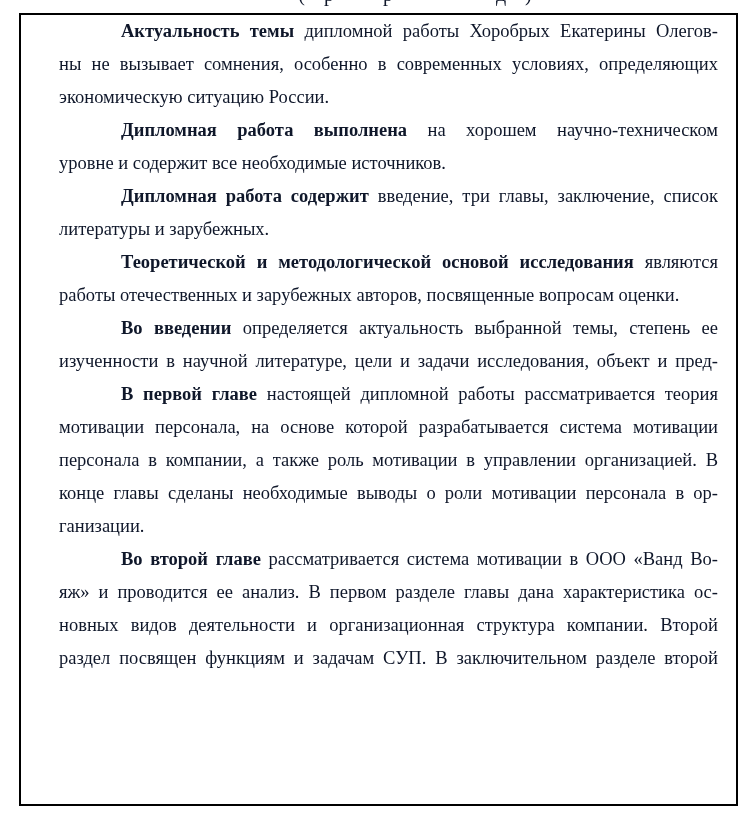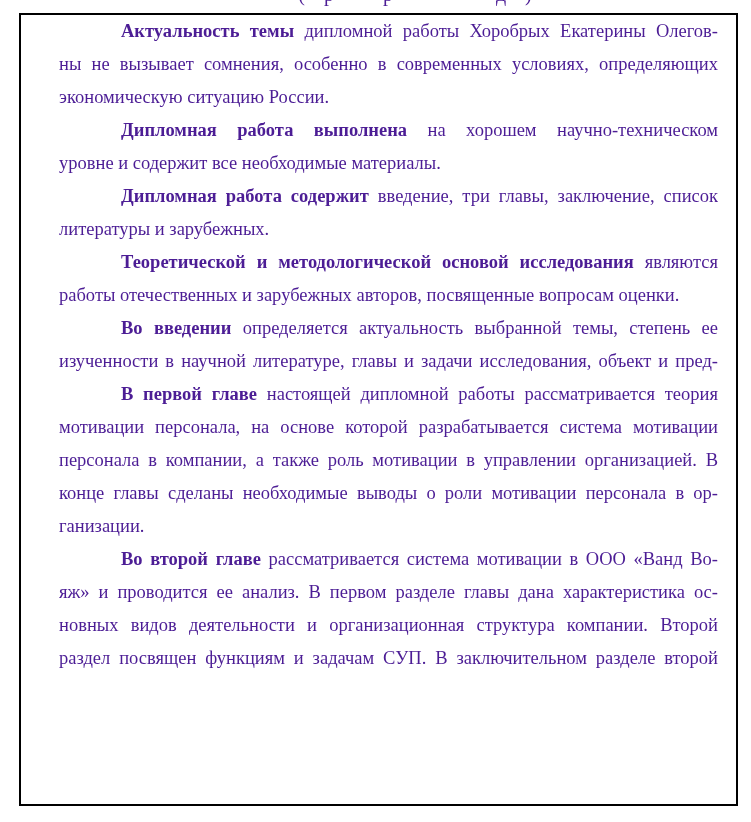--- a/index.html
+++ b/index.html
@@ -7,21 +7,21 @@
     padding: 0;
     background: #ffffff;
   }
   .page {
     position: relative;
     width: 751px;
     height: 822px;
     background: #ffffff;
     overflow: hidden;
     font-family: "Liberation Serif", "DejaVu Serif", serif;
-    color: #4c1d95;
+    color: #0f172a;
   }
   
   .top-clip {
     position: absolute;
     left: 0;
     top: 0;
     width: 100%;
     height: 13px;
     overflow: hidden;
   }
@@ -68,35 +68,35 @@
   </div>
   <div class="frame">
     <div class="text-block" id="paragraphs">
         <div class="para">
           <div class="line first"><b>Актуальность темы</b> дипломной работы Хоробрых Екатерины Олегов-</div>
           <div class="line">ны не вызывает сомнения, особенно в современных условиях, определяющих</div>
           <div class="line last">экономическую ситуацию России.</div>
         </div>
         <div class="para">
           <div class="line first"><b>Дипломная работа выполнена</b> на хорошем научно-техническом</div>
-          <div class="line last">уровне и содержит все необходимые материалы.</div>
+          <div class="line last">уровне и содержит все необходимые источников.</div>
         </div>
         <div class="para">
           <div class="line first"><b>Дипломная работа содержит</b> введение, три главы, заключение, список</div>
           <div class="line last">литературы и зарубежных.</div>
         </div>
         <div class="para">
           <div class="line first"><b>Теоретической и методологической основой исследования</b> являются</div>
           <div class="line last">работы отечественных и зарубежных авторов, посвященные вопросам оценки.</div>
         </div>
         <div class="para">
         </div>
         <div class="para">
           <div class="line first"><b>Во введении</b> определяется актуальность выбранной темы, степень ее</div>
-          <div class="line">изученности в научной литературе, главы и задачи исследования, объект и пред-</div>
+          <div class="line">изученности в научной литературе, цели и задачи исследования, объект и пред-</div>
         </div>
         <div class="para">
           <div class="line first"><b>В первой главе</b> настоящей дипломной работы рассматривается теория</div>
           <div class="line">мотивации персонала, на основе которой разрабатывается система мотивации</div>
           <div class="line">персонала в компании, а также роль мотивации в управлении организацией. В</div>
           <div class="line">конце главы сделаны необходимые выводы о роли мотивации персонала в ор-</div>
           <div class="line last">ганизации.</div>
         </div>
         <div class="para">
           <div class="line first"><b>Во второй главе</b> рассматривается система мотивации в ООО «Ванд Во-</div>

